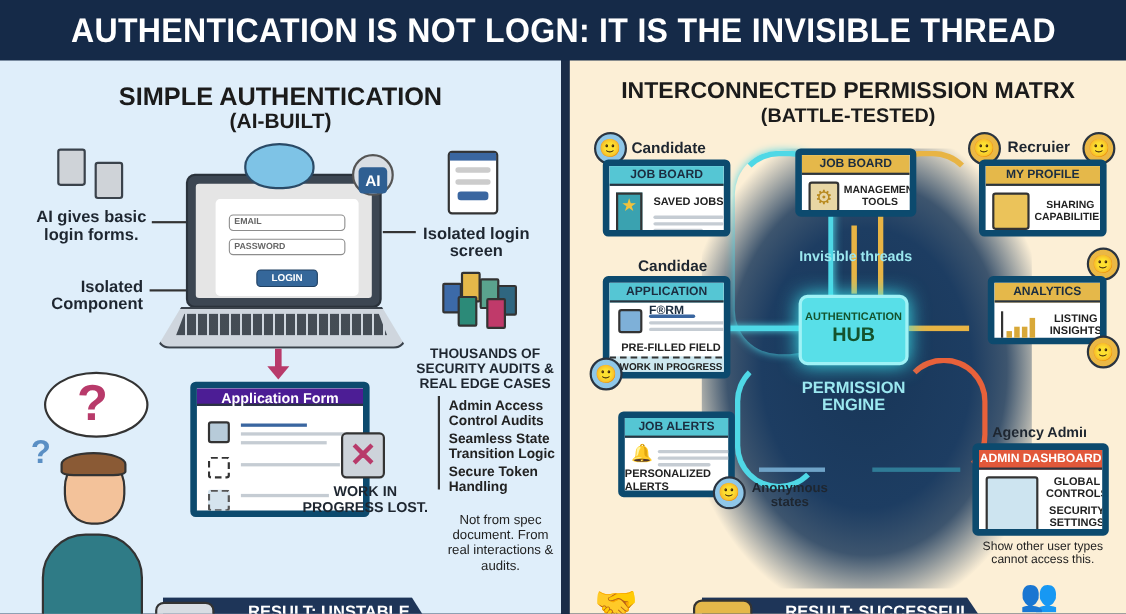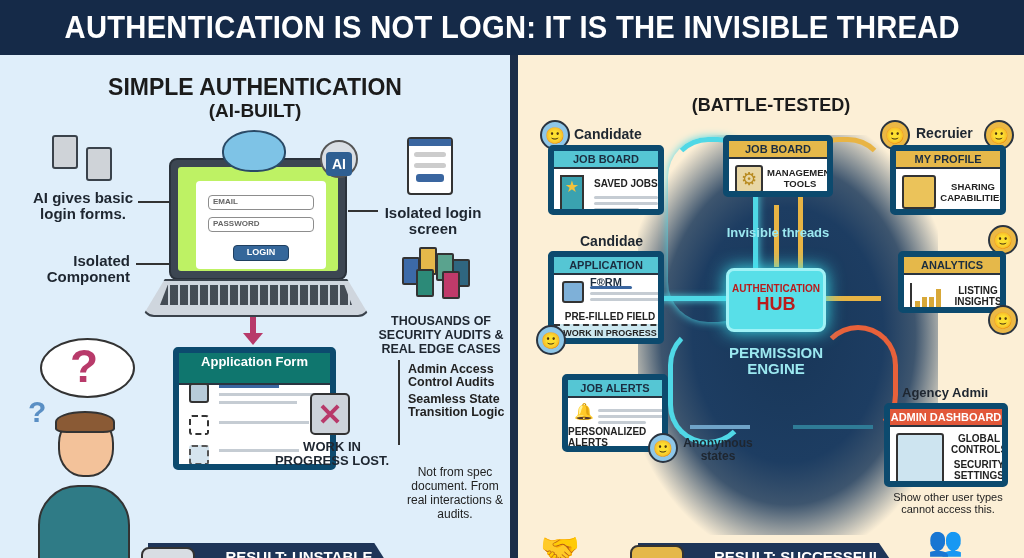--- a/index.html
+++ b/index.html
@@ -7,40 +7,40 @@
 .header{position:absolute;left:0;top:0;width:1024px;height:55px;background:#152a48;display:flex;align-items:center;justify-content:center}
 .header h1{color:#fff;font-family:"Liberation Sans",sans-serif;font-weight:700;font-size:31px;letter-spacing:0.3px;transform:scaleX(0.94)}
 .left{position:absolute;left:0;top:55px;width:510px;height:503px;background:#dfeefa}
 .divider{position:absolute;left:510px;top:55px;width:8px;height:503px;background:#1b2d48}
 .right{position:absolute;left:518px;top:55px;width:506px;height:503px;background:#fcefd6;overflow:hidden}
 .abs{position:absolute}
 .title{font-weight:700;color:#1b1b1b;text-align:center}
 .lbl{font-weight:700;color:#1e2630;font-size:14px;line-height:16px}
 .sm{font-size:12px;line-height:13px;font-weight:700;color:#222}
 .laptop-screen{position:absolute;left:169px;top:158px;width:178px;height:122px;background:#3c4652;border-radius:8px;border:2px solid #2a323b}
-.laptop-inner{position:absolute;left:7px;top:7px;right:7px;bottom:7px;background:#bef264;border-radius:3px}
+.laptop-inner{position:absolute;left:7px;top:7px;right:7px;bottom:7px;background:#e5e5e5;border-radius:3px}
 .login-box{position:absolute;left:18px;top:14px;width:130px;height:88px;background:#fff;border-radius:4px}
 .field{position:absolute;left:12px;width:106px;height:15px;border:1.5px solid #8d8d8d;border-radius:4px;font-size:8px;color:#666;padding-left:4px;line-height:12px;font-weight:700}
 .login-btn{position:absolute;left:37px;top:64px;width:56px;height:16px;background:#35679a;border-radius:4px;border:1.5px solid #1f3f60;color:#fff;font-size:9px;font-weight:700;text-align:center;line-height:13px}
 .laptop-base{position:absolute;left:142px;top:278px;width:228px;height:38px;background:#cfd6de;border:2px solid #3a424b;border-radius:4px 4px 12px 12px;clip-path:polygon(10% 0,90% 0,100% 100%,0 100%)}
 .keys{position:absolute;left:160px;top:283px;width:192px;height:20px;background:repeating-linear-gradient(90deg,#2c343d 0 8px,transparent 8px 10px);opacity:.85;clip-path:polygon(4% 0,96% 0,100% 100%,0 100%)}
 .card{position:absolute;background:#fff;border:6px solid #0c4a6e;border-radius:5px;overflow:hidden}
 .card-hd{height:18px;font-size:11px;font-weight:700;text-align:center;line-height:17px;color:#1b2d40;border-bottom:2px solid #2a3440}
 .teal{background:#55c6d4}
 .gold{background:#e5b84a}
 .orange{background:#e2583a;color:#fff !important}
 .avatar{position:absolute;width:30px;height:30px;border-radius:50%;border:2px solid #2a3440;display:flex;align-items:center;justify-content:center;font-size:16px}
 .av-blue{background:#8fc7e8}
 .av-gold{background:#ebb845}
 .line{height:3px;background:#c5ccd3;border-radius:2px;margin:3px 0}
 .result{position:absolute;height:62px;background:#1e3558;clip-path:polygon(0 0,92% 0,100% 50%,92% 100%,0 100%);color:#fff;font-weight:700;text-align:center}
 .result-icon{position:absolute;width:54px;height:54px;border-radius:8px;border:2px solid #333;display:flex;align-items:center;justify-content:center;font-size:38px;font-weight:700}
 .dark-glow{position:absolute;left:120px;top:80px;width:300px;height:400px;background:radial-gradient(ellipse at center,#183658 0%,#1d3d62 45%,rgba(28,58,92,.85) 60%,rgba(252,239,214,0) 80%)}
 .thread{position:absolute;border-radius:40px;}
-.hub{position:absolute;left:208px;top:213px;width:100px;height:64px;background:#58dfe8;border:3px solid #9ff2f6;border-radius:8px;box-shadow:0 0 18px #3ce6f0;text-align:center;color:#b91c1c;font-weight:700}
+.hub{position:absolute;left:208px;top:213px;width:100px;height:64px;background:#58dfe8;border:3px solid #9ff2f6;border-radius:8px;box-shadow:0 0 18px #3ce6f0;text-align:center;color:#14532d;font-weight:700}
 </style>
 </head>
 <body>
 
 <div class="header">
   <h1>AUTHENTICATION IS NOT LOGN: IT IS THE INVISIBLE THREAD</h1>
 </div>
 
 <div class="left">
   <div class="abs title" style="left:0;width:510px;top:19px;font-size:23px">SIMPLE AUTHENTICATION</div>
@@ -85,27 +85,28 @@
     <div class="abs" style="left:17px;top:2px;width:18px;height:28px;background:#e5b84a;border:2px solid #333;border-radius:2px"></div>
     <div class="abs" style="left:34px;top:8px;width:18px;height:28px;background:#5aa38e;border:2px solid #333;border-radius:2px"></div>
     <div class="abs" style="left:50px;top:14px;width:18px;height:28px;background:#2f6680;border:2px solid #333;border-radius:2px"></div>
     <div class="abs" style="left:14px;top:24px;width:18px;height:28px;background:#2c8a78;border:2px solid #333;border-radius:2px"></div>
     <div class="abs" style="left:40px;top:26px;width:18px;height:28px;background:#c03a6a;border:2px solid #333;border-radius:2px"></div>
   </div>
   <div class="abs" style="left:374px;top:259px;width:134px;text-align:center;font-weight:700;font-size:12.5px;line-height:14px;color:#1e2630">THOUSANDS OF SECURITY AUDITS &amp; REAL EDGE CASES</div>
   <div class="abs" style="left:398px;top:305px;width:2px;height:85px;background:#333"></div>
   <div class="abs sm" style="left:408px;top:338px;width:104px;font-size:12.5px">Seamless State Transition Logic</div>
   <div class="abs sm" style="left:408px;top:308px;width:104px;font-size:12.5px">Admin Access Control Audits</div>
+  <div class="abs sm" style="left:408px;top:368px;width:104px;font-size:12.5px">Secure Token Handling</div>
   <div class="abs" style="left:402px;top:410px;width:106px;text-align:center;font-size:12px;line-height:14px;color:#222">Not from spec document. From real interactions &amp; audits.</div>
 
   <div class="abs" style="left:250px;top:262px;width:6px;height:18px;background:#b83a6a"></div>
   <div class="abs" style="left:243px;top:278px;width:0;height:0;border-left:10px solid transparent;border-right:10px solid transparent;border-top:12px solid #b83a6a"></div>
 
   <div class="card" style="left:173px;top:292px;width:163px;height:123px">
-    <div class="card-hd" style="background:#0f766e;color:#fff;font-size:13px;height:32px;line-height:18px">Application Form</div>
+    <div class="card-hd" style="background:#4c1d95;color:#fff;font-size:13px;height:16px;line-height:18px">Application Form</div>
     <div class="abs" style="left:10px;top:30px;width:20px;height:20px;background:#b7cbd9;border:2px solid #333;border-radius:3px"></div>
     <div class="abs" style="left:10px;top:62px;width:20px;height:20px;border:2px dashed #333;border-radius:3px"></div>
     <div class="abs" style="left:10px;top:92px;width:20px;height:20px;background:#d5e4ee;border:2px dashed #555;border-radius:3px"></div>
     <div class="abs" style="left:40px;top:32px;width:60px;height:3px;background:#3a66a0"></div>
     <div class="abs" style="left:40px;top:40px;width:98px;height:3px;background:#c5ccd3"></div>
     <div class="abs" style="left:40px;top:48px;width:78px;height:3px;background:#c5ccd3"></div>
     <div class="abs" style="left:40px;top:68px;width:90px;height:3px;background:#c5ccd3"></div>
     <div class="abs" style="left:40px;top:96px;width:80px;height:3px;background:#c5ccd3"></div>
   </div>
   <div class="abs" style="left:310px;top:338px;width:40px;height:42px;background:#cdd3da;border:2px solid #333;border-radius:5px;display:flex;align-items:center;justify-content:center;font-size:30px;color:#b83a6a;font-weight:700">✕</div>
@@ -131,20 +132,21 @@
   <div class="dark-glow"></div>
 
   <div class="thread" style="left:150px;top:82px;width:90px;height:185px;border:5px solid #4fd8e6;border-left-color:transparent;border-bottom-color:transparent;box-shadow:0 0 8px #4fd8e6"></div>
   <div class="thread" style="left:280px;top:82px;width:90px;height:185px;border:5px solid #e8b444;border-right-color:transparent;border-bottom-color:transparent"></div>
   <div class="thread" style="left:300px;top:270px;width:80px;height:110px;border:5px solid #e8613a;border-left-color:transparent;border-bottom-color:transparent"></div>
   <div class="thread" style="left:150px;top:270px;width:80px;height:120px;border:5px solid #4fd8e6;border-right-color:transparent;border-top-color:transparent"></div>
   <div class="abs" style="left:90px;top:241px;width:120px;height:5px;background:#4fd8e6;box-shadow:0 0 6px #4fd8e6"></div>
   <div class="abs" style="left:308px;top:241px;width:55px;height:5px;background:#e8b444"></div>
   <div class="abs" style="left:256px;top:150px;width:5px;height:62px;background:#e8b444"></div>
 
+  <div class="abs title" style="left:0;width:506px;top:16px;font-size:21px">INTERCONNECTED PERMISSION MATRX</div>
   <div class="abs title" style="left:0;width:506px;top:40px;font-size:18px">(BATTLE-TESTED)</div>
 
   <div class="avatar av-blue" style="left:22px;top:65px">🙂</div>
   <div class="abs lbl" style="left:56px;top:71px;font-size:14px">Candidate</div>
   <div class="card" style="left:30px;top:90px;width:116px;height:70px">
     <div class="card-hd teal">JOB BOARD</div>
     <div class="abs" style="left:6px;top:24px;width:24px;height:38px;background:#3aa2b0;border:2px solid #333">
         <div style="color:#f2c23c;font-size:16px;text-align:center">★</div>
       </div>
     <div class="abs sm" style="left:40px;top:26px;font-size:10px">SAVED JOBS</div>

